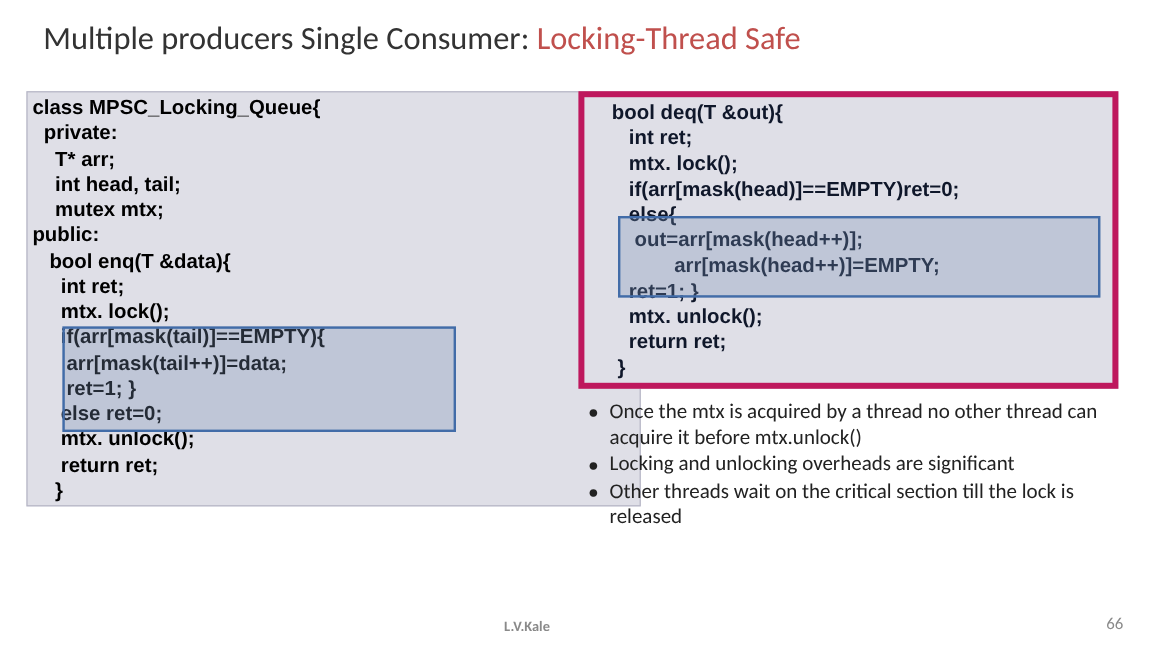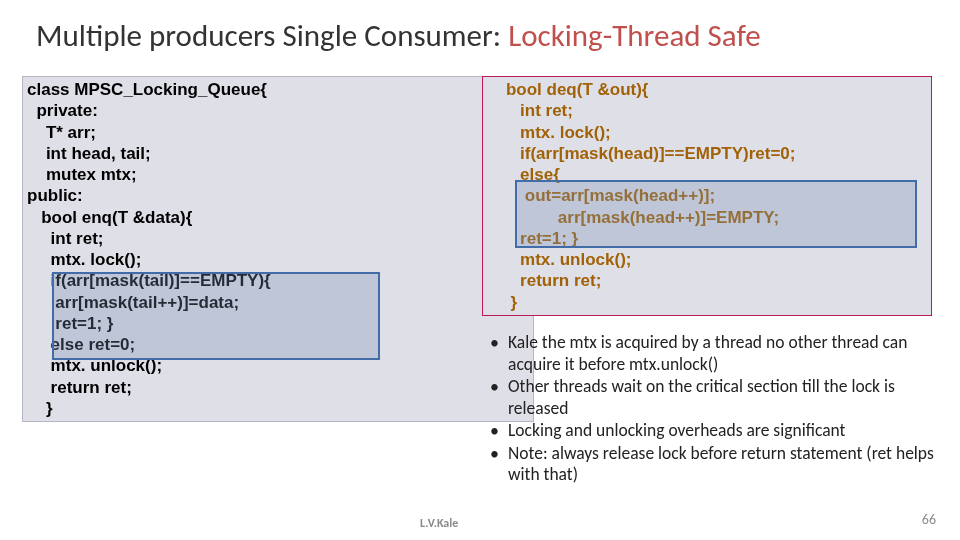--- a/index.html
+++ b/index.html
@@ -1,31 +1,31 @@
 <!DOCTYPE html>
 <html><head>
 <meta charset="utf-8">
 <style>
   * { margin: 0; padding: 0; box-sizing: border-box; }
   html, body { width: 960px; height: 540px; font-family: Calibri, Arial, sans-serif; background: #fff; overflow: hidden; }
   .slide { position: relative; width: 960px; height: 540px; }
-  .title { position: absolute; top: 16px; left: 36px; right: 20px; font-size: 31px; font-weight: 400; color: #333; }
+  .title { position: absolute; top: 16px; left: 36px; right: 20px; font-size: 27px; font-weight: 400; color: #333; }
   .title .accent { color: #c0504d; }
   .code-box-left {
     position: absolute; top: 76px; left: 22px; width: 512px;
     background: #dfdfe7; border: 1px solid #b5b5c5;
     font-family: Arial, sans-serif; font-weight: bold; font-size: 17px;
     line-height: 1.25; color: #000; padding: 2px 4px;
     white-space: pre;
   }
   .code-box-right {
     position: absolute; top: 76px; left: 482px; width: 450px;
-    background: #dfdfe7; border: 1px solid #be185d;
+    background: #dfdfe7; border: 5px solid #be185d;
     font-family: Arial, sans-serif; font-weight: bold; font-size: 17px;
-    line-height: 1.25; color: #a16207; padding: 2px 4px;
+    line-height: 1.25; color: #0f172a; padding: 2px 4px;
     white-space: pre;
   }
   .hl-box { position: absolute; border: 2px solid #426ca8; background: rgba(118,141,180,0.30); pointer-events: none; }
   .notes {
     position: absolute; top: 332px; left: 482px; width: 462px;
     font-size: 17.5px; line-height: 1.23; color: #222;
   }
   .notes li { margin-left: 26px; margin-bottom: 1px; list-style: none; position: relative; }
   .notes li::before { content: "•"; position: absolute; left: -18px; top: 0; font-size: 18px; }
   .footer-author { position: absolute; bottom: 10px; left: 420px; font-size: 12px; color: #8a8a8a; font-weight: bold; }
@@ -66,22 +66,21 @@
        ret=1; }
        mtx. unlock();
        return ret;
      }</div>
 
 <div class="hl-box" style="left:52px; top:272px; width:328px; height:88px;"></div>
 
 <div class="hl-box" style="left:515px; top:180px; width:402px; height:68px;"></div>
 
 <ul class="notes">
-  <li>Kale the mtx is acquired by a thread no other thread can acquire it before mtx.unlock()</li>
+  <li>Once the mtx is acquired by a thread no other thread can acquire it before mtx.unlock()</li>
+  <li>Locking and unlocking overheads are significant</li>
   <li>Other threads wait on the critical section till the lock is released</li>
-  <li>Locking and unlocking overheads are significant</li>
-  <li>Note: always release lock before return statement (ret helps with that)</li>
 </ul>
 
 <div class="footer-author">L.V.Kale</div>
 <div class="footer-pagenum">66</div>
 
 </div>
 
 </body></html>

